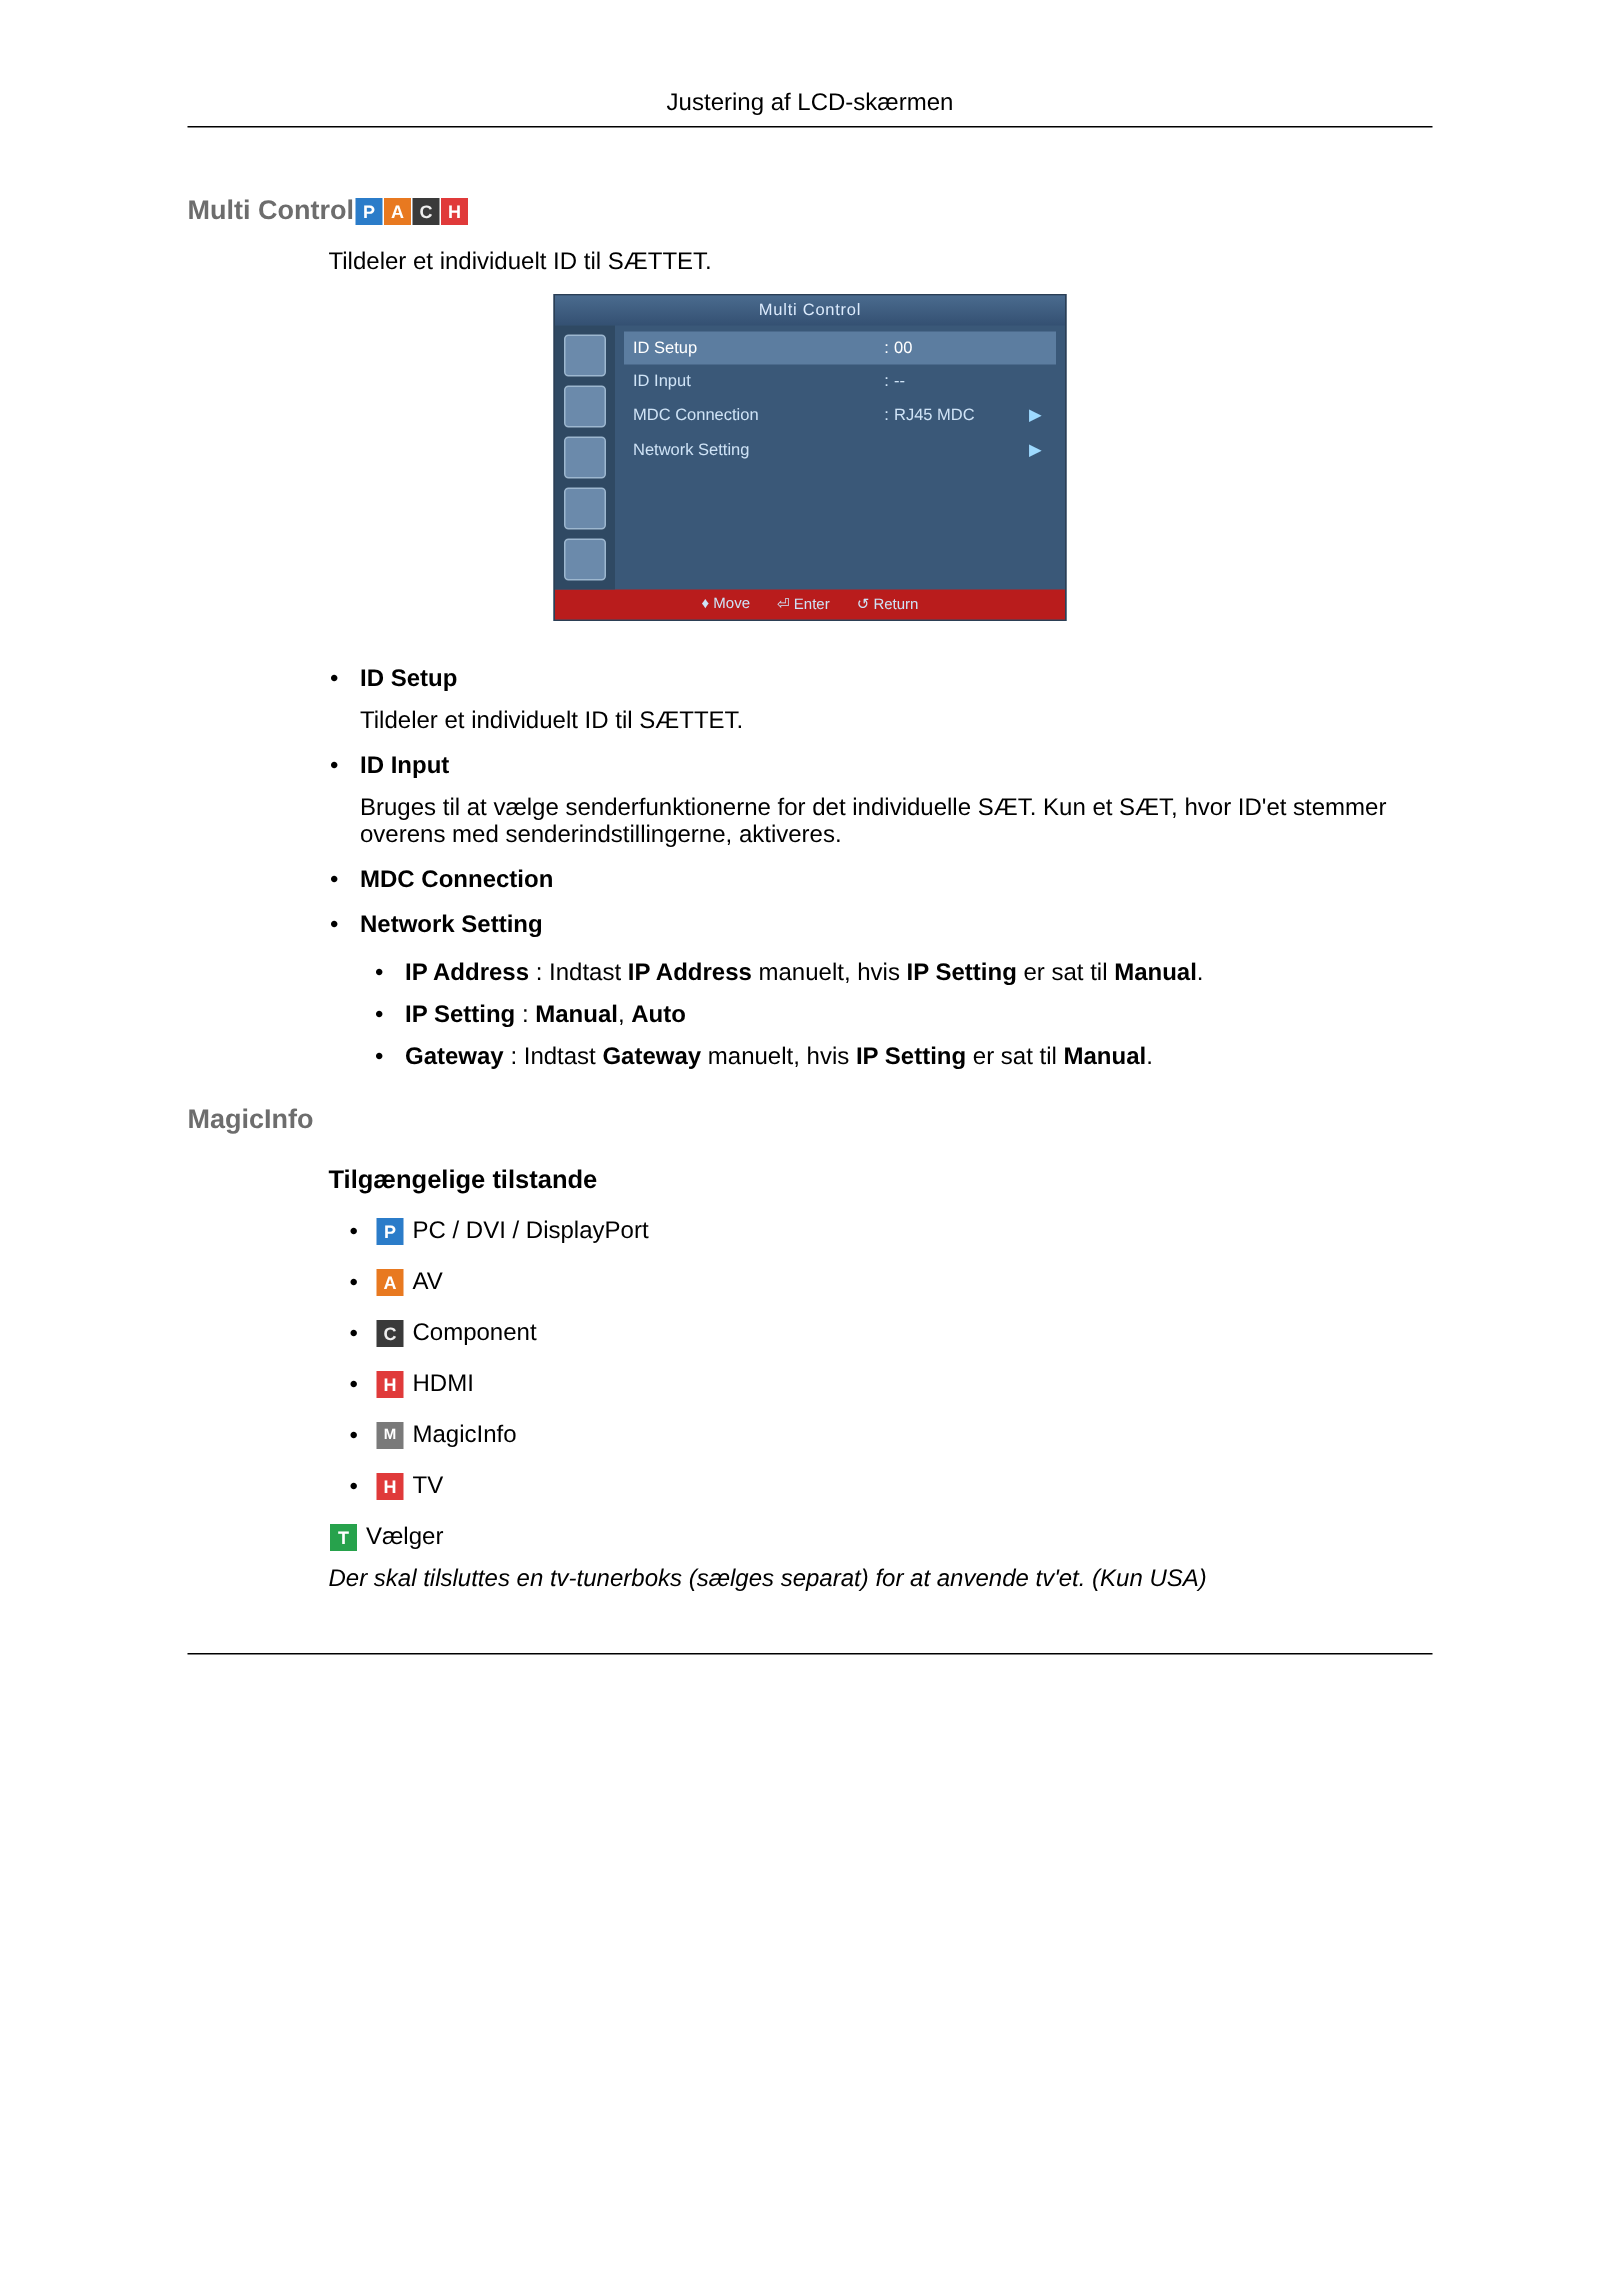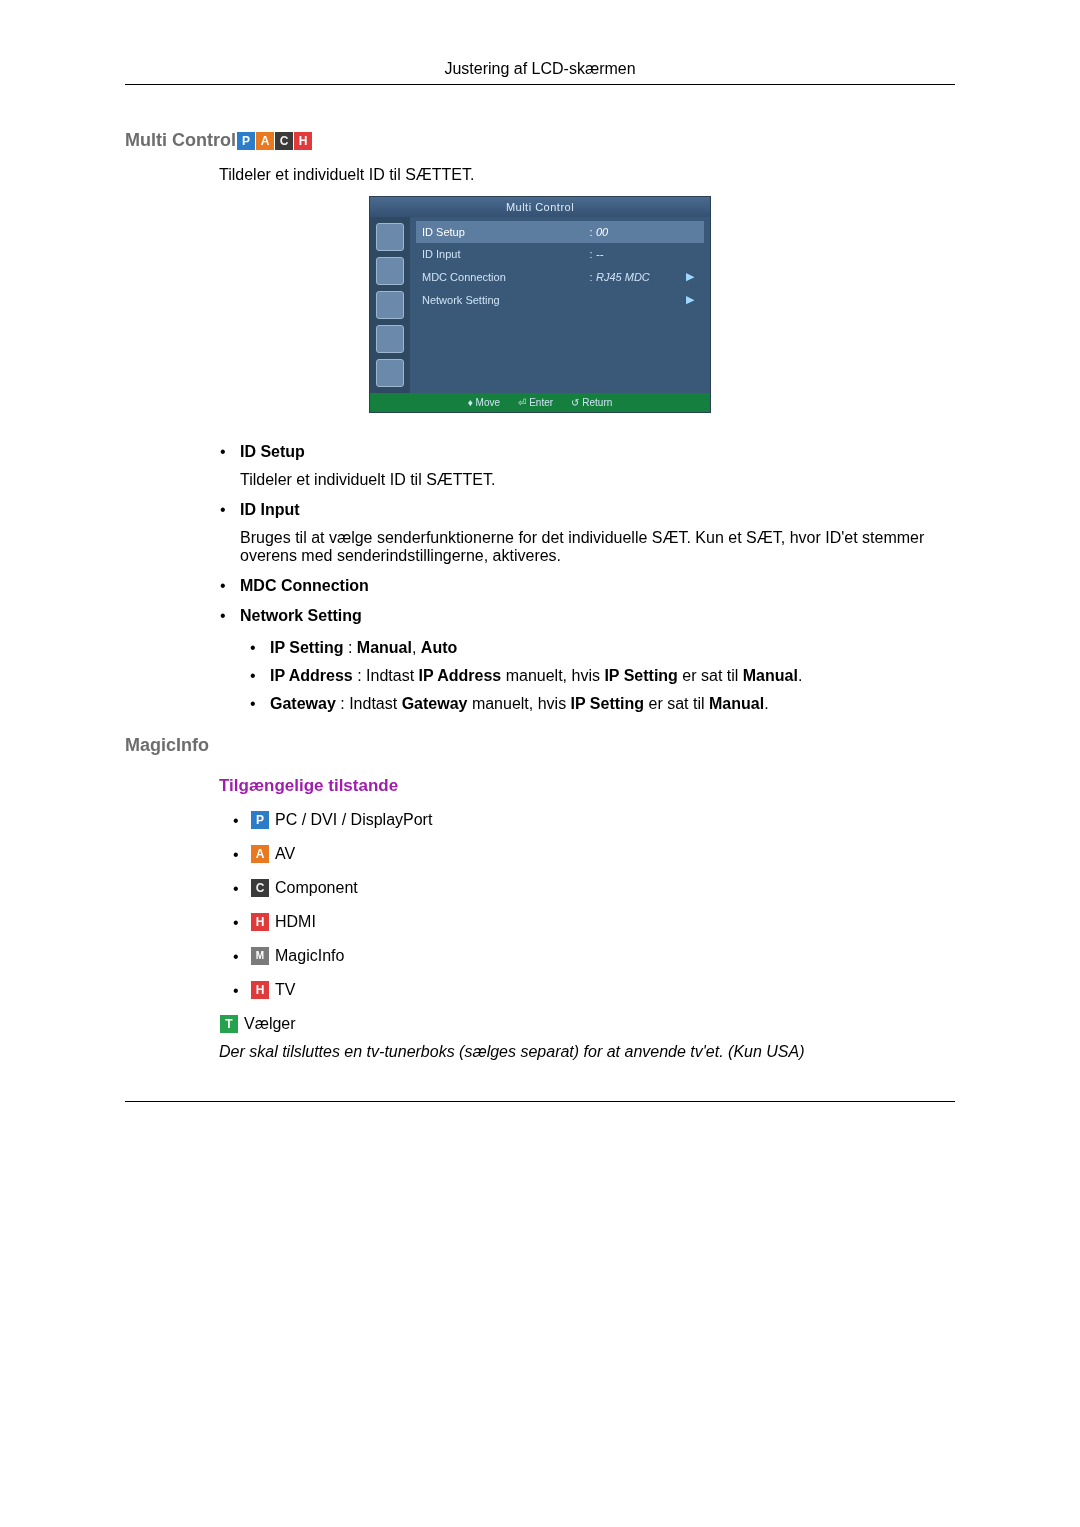--- a/index.html
+++ b/index.html
@@ -76,35 +76,35 @@
     letter-spacing: .5px;
   }
   .osd-body { display:flex; }
   .osd-side { width:40px; background:#2f4963; display:flex; flex-direction:column; align-items:center; padding:6px 0; gap:6px; }
   .osd-side-icon { width:26px; height:26px; background:#6b8aab; border:1px solid #9db7cf; border-radius:3px; }
   .osd-menu { flex:1; padding:4px 6px; }
   .osd-row { display:flex; align-items:center; padding:5px 6px; }
   .osd-row.sel { background:#5c7da0; color:#fff; }
   .osd-label { flex:1; }
   .osd-colon { width:10px; text-align:center; }
-  .osd-val { width:90px;font-style:italic; }
+  .osd-val { width:90px; }
   .osd-arrow { width:12px; color:#9edaff; }
-  .osd-footer { display:flex; justify-content:center; gap:18px; padding:4px 12px; background:#15803d; color:#cfe3f6; font-size:10px; }
+  .osd-footer { display:flex; justify-content:center; gap:18px; padding:4px 12px; background:#b91c1c; color:#cfe3f6; font-size:10px; }
   .bullets { margin:0 0 0 85px; padding:0; list-style:none; }
   .bullets > li { position:relative; padding-left:30px; margin: 0 0 12px 0; }
   .bullets > li::before { content:"•"; position:absolute; left:10px; top:0; }
   .bullets .label { font-weight:bold; }
   .bullets .desc { margin:10px 0 0 0; }
   .sub-bullets { margin:10px 0 0 0; padding:0; list-style:none; }
   .sub-bullets > li { position:relative; padding-left:30px; margin: 0 0 10px 0; }
   .sub-bullets > li::before { content:"•"; position:absolute; left:10px; top:0; }
   .h3-sub {
     font-weight:bold;
     font-size:17px;
-    color:#a21caf;
+    color:#000000;
     margin: 20px 0 15px 94px;
   }
   .mode-list { margin:0 0 0 100px; padding:0; list-style:none; }
   .mode-list > li { position:relative; padding-left:25px; margin: 0 0 16px 0; display:flex; align-items:center; gap:6px; }
   .mode-list > li::before { content:"•"; position:absolute; left:8px; top:1px; }
   .mode-label { font-weight:normal; }
   .note-row { display:flex; align-items:center; gap:6px; margin: 6px 0 10px 94px; }
   .note-text { margin:0 0 0 94px;font-style:italic; }
   .footer-rule {
     border:none;
@@ -186,24 +186,24 @@
     </li>
     <li>
       <span class="label">MDC Connection</span>
       <ul class="sub-bullets">
       </ul>
     </li>
     <li>
       <span class="label">Network Setting</span>
       <ul class="sub-bullets" style="margin-top:14px">
         <li>
-          <span class="emph">IP Setting</span><span> : </span><span class="emph">Manual</span><span>, </span><span class="emph">Auto</span>
+          <span class="emph">IP Address</span><span> : Indtast </span><span class="emph">IP Address</span><span> manuelt, hvis </span><span class="emph">IP Setting</span><span> er sat til </span><span class="emph">Manual</span><span>.</span>
         </li>
         <li>
-          <span class="emph">IP Address</span><span> : Indtast </span><span class="emph">IP Address</span><span> manuelt, hvis </span><span class="emph">IP Setting</span><span> er sat til </span><span class="emph">Manual</span><span>.</span>
+          <span class="emph">IP Setting</span><span> : </span><span class="emph">Manual</span><span>, </span><span class="emph">Auto</span>
         </li>
         <li>
           <span class="emph">Gateway</span><span> : Indtast </span><span class="emph">Gateway</span><span> manuelt, hvis </span><span class="emph">IP Setting</span><span> er sat til </span><span class="emph">Manual</span><span>.</span>
         </li>
       </ul>
     </li>
   </ul>
 
   <h2 class="section-heading" style="margin-top:22px">
     <span>MagicInfo</span>

